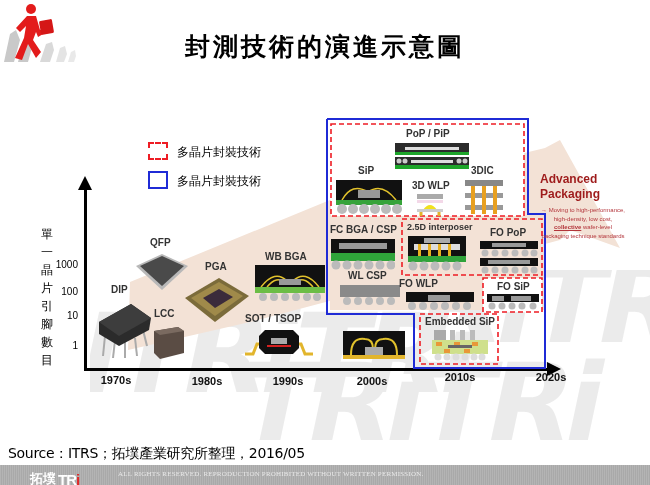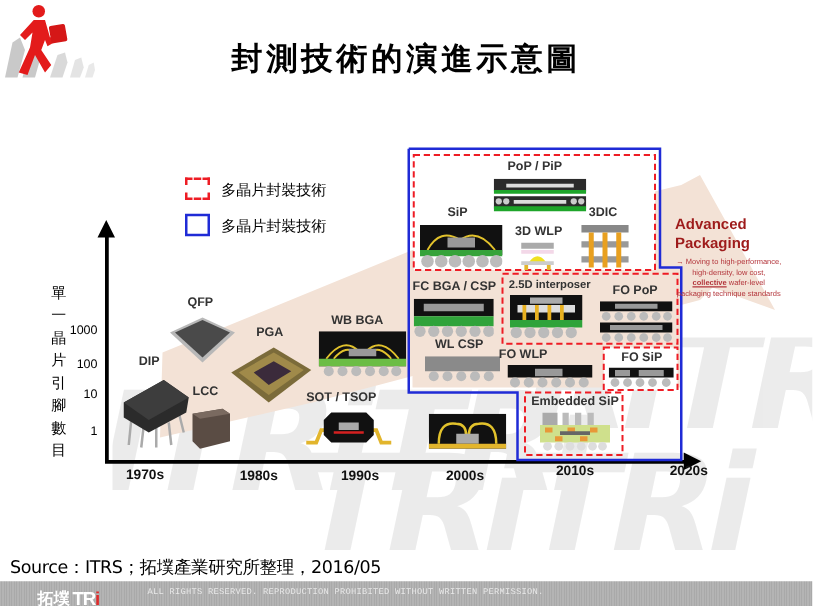--- a/index.html
+++ b/index.html
@@ -44,21 +44,21 @@
   .adv-desc { left: 540px; top: 206px; width: 86px; font-size: 6px; line-height: 8.5px; color: #b3353b; text-align: center; }
   .adv-desc u { font-weight: bold; }
 
   
   .source { left: 8px; top: 445px; font-size: 14px; color: #000; font-family: "DejaVu Sans", sans-serif; letter-spacing: -0.3px; }
   .footer-bar { left: 0; top: 465px; width: 650px; height: 20px; background: repeating-linear-gradient(90deg, #b4b4b4 0 1px, #a9a9a9 1px 2px); }
   .footer-logo { left: 30px; top: 465px; height: 28px; display: flex; align-items: center; gap: 2px; }
   .footer-logo .cn { font-size: 13px; font-weight: bold; color: #fff; font-family: "DejaVu Sans", sans-serif; }
   .footer-logo .tri { font-size: 15px; color: #fff; font-weight: bold; letter-spacing: -1px; }
   .footer-logo .tri i { color: #e02a2a; font-style: normal; }
-  .footer-text { left: 118px; top: 470px; font-size: 7px; color: #e8e8e8; letter-spacing: 0.2px; font-family: Liberation Mono, monospace; }
+  .footer-text { left: 118px; top: 470px; font-size: 7px; color: #e8e8e8; letter-spacing: 0.2px; font-family: Liberation Serif, serif; }
 </style>
 </head>
 <body>
 
 <div class="watermark">
   <span style="left:-10px; top:20px;">ITRiTRi</span>
   <span style="left:150px; top:70px;">TRiTRi</span>
   <span style="left:330px; top:-30px;">RiTR</span>
 </div>
 

